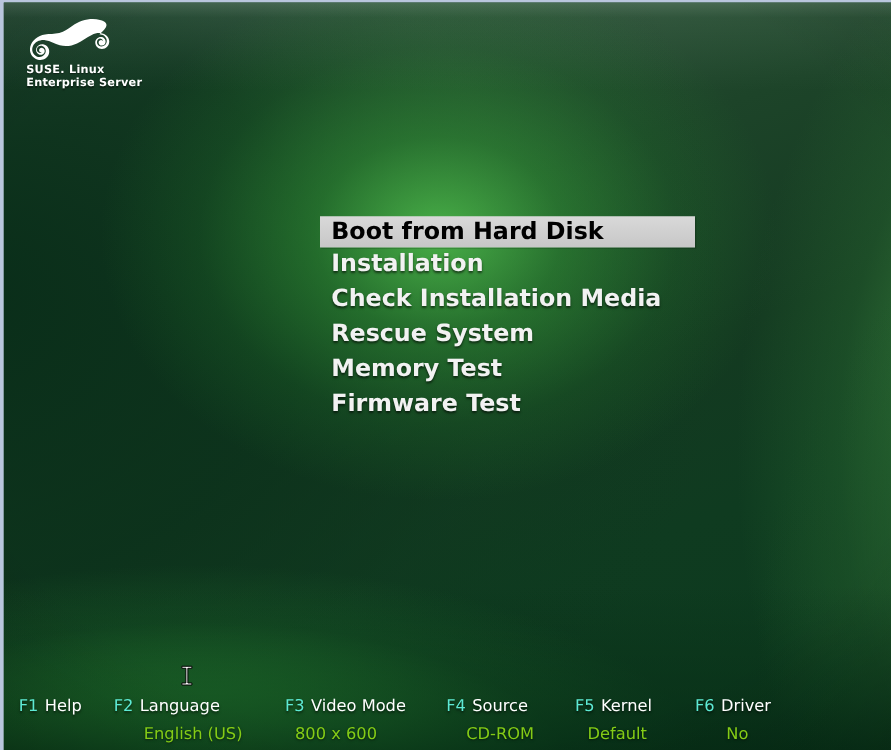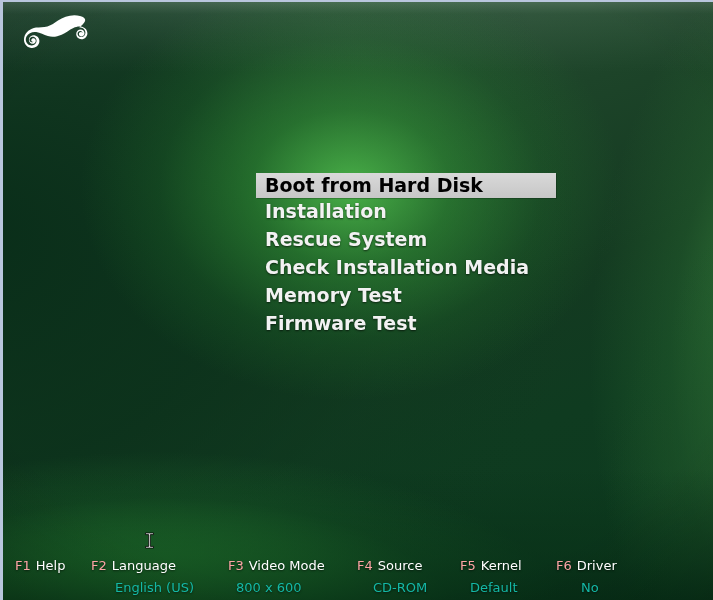--- a/index.html
+++ b/index.html
@@ -160,30 +160,30 @@
   #fkey-row-values { top: 26px; }
 
   .fkey-group {
     position: absolute;
     white-space: nowrap;
     font-size: 13px;
     line-height: 20px;
     text-shadow: 0 1px 2px rgba(0,0,0,0.55);
   }
   .fkey-code {
-    color: #fca5a5;
+    color: #5eead4;
     font-weight: normal;
   }
   .fkey-label {
     color: #ffffff;
     margin-left: 5px;
   }
   .fkey-value {
     position: absolute;
-    color: #14b8a6;
+    color: #84cc16;
     font-size: 13px;
     line-height: 20px;
     white-space: nowrap;
     text-shadow: 0 1px 2px rgba(0,0,0,0.55);
   }
 
   
   #mouse-cursor {
     position: absolute;
     left: 141px;
@@ -248,27 +248,31 @@
         C59.6 19.1 58.7 18.0 57.5 17.9
         C56.0 17.7 54.7 18.9 54.6 20.4
         C54.4 22.3 55.9 24.0 57.8 24.1
         C60.2 24.3 62.3 22.4 62.4 20.0
         C62.6 17.1 60.3 14.6 57.4 14.5
         C57.0 14.4 56.6 14.5 56.2 14.5
         C58.3 13.0 60.2 11.2 61.6 9.0
         C63.2 6.5 61.6 4.0 57.0 3.0
         Z"></path>
     </svg>
+    <div id="logo-text">
+      <div>SUSE. Linux</div>
+      <div>Enterprise Server</div>
+    </div>
   </div>
 
   <div id="boot-menu">
     <div class="menu-item selected">Boot from Hard Disk</div>
     <div class="menu-item">Installation</div>
+    <div class="menu-item">Check Installation Media</div>
     <div class="menu-item">Rescue System</div>
-    <div class="menu-item">Check Installation Media</div>
     <div class="menu-item">Memory Test</div>
     <div class="menu-item">Firmware Test</div>
   </div>
 
   <div id="fkey-bar">
 
     <div class="fkey-row" id="fkey-row-keys">
       <span class="fkey-group" style="left:12px;">
         <span class="fkey-code">F1</span><span class="fkey-label">Help</span>
       </span>

